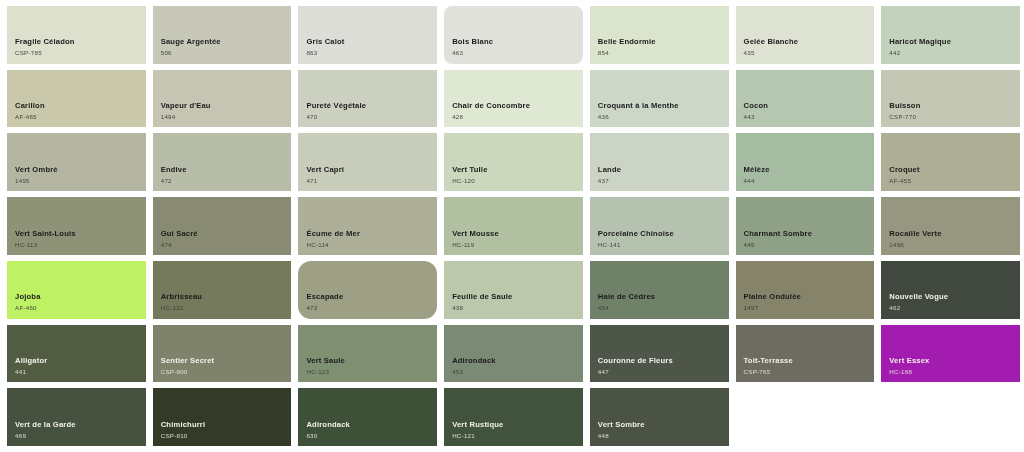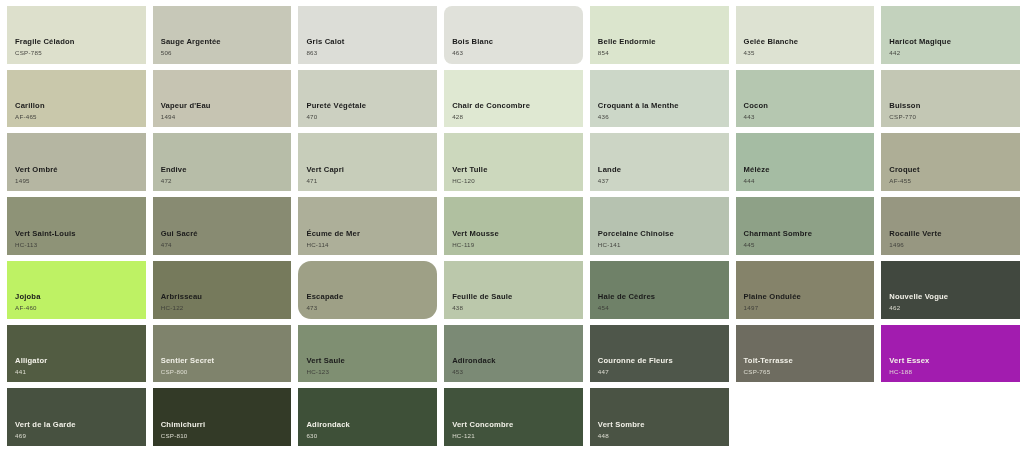--- a/index.html
+++ b/index.html
@@ -337,21 +337,21 @@
       </div>
     </div>
     <div class="swatch light-text" style="background-color: rgb(62, 80, 56);">
       <div class="swatch-label">
         <span class="swatch-name">Adirondack</span>
         <span class="swatch-code">630</span>
       </div>
     </div>
     <div class="swatch light-text" style="background-color: rgb(65, 83, 60);">
       <div class="swatch-label">
-        <span class="swatch-name">Vert Concombre</span>
+        <span class="swatch-name">Vert Rustique</span>
         <span class="swatch-code">HC-121</span>
       </div>
     </div>
     <div class="swatch light-text" style="background-color: rgb(74, 83, 68);">
       <div class="swatch-label">
         <span class="swatch-name">Vert Sombre</span>
         <span class="swatch-code">448</span>
       </div>
     </div>
   </div>

